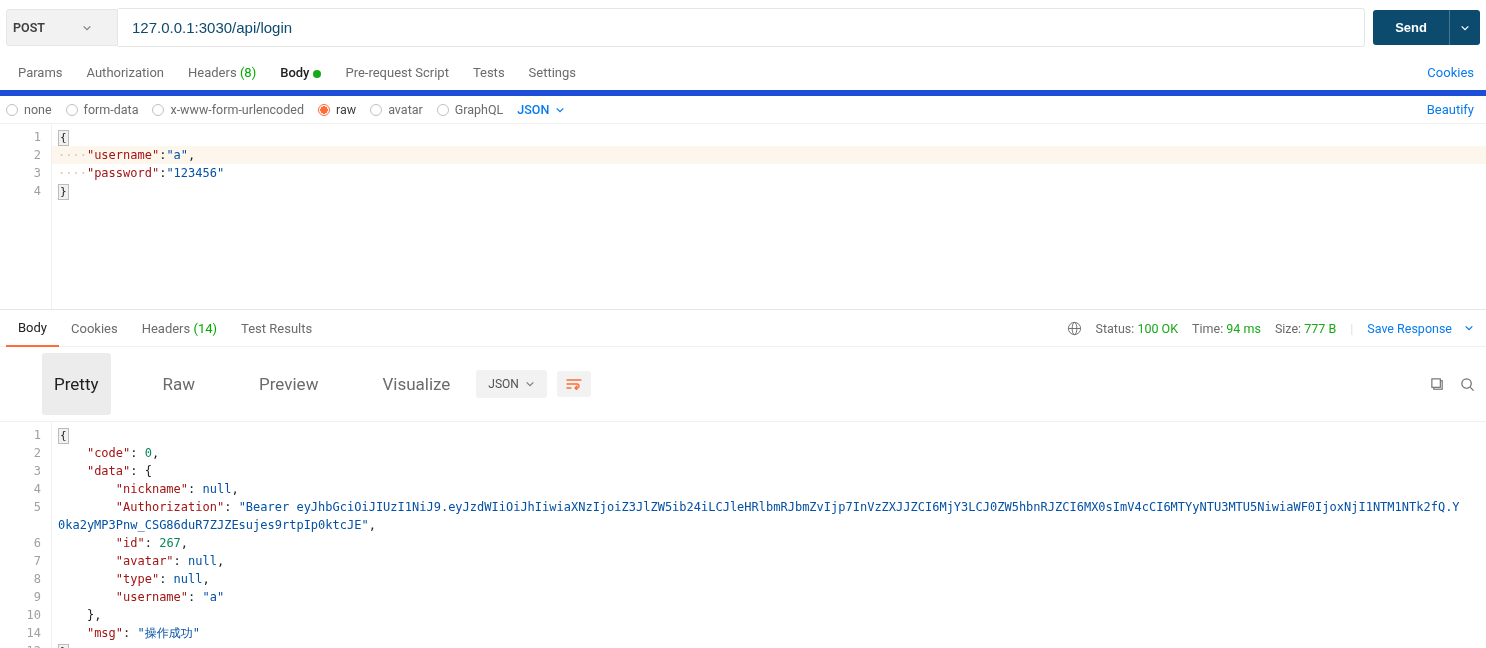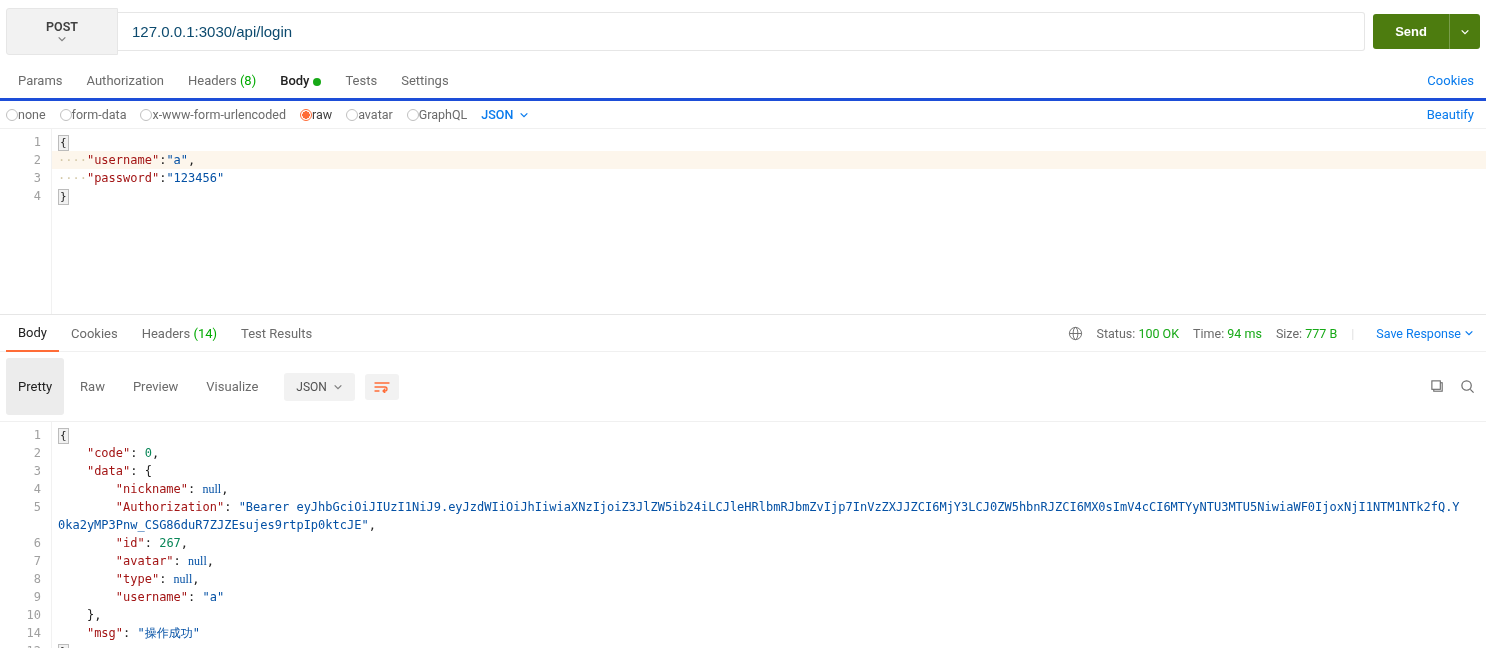--- a/index.html
+++ b/index.html
@@ -1,63 +1,63 @@
 <!DOCTYPE html>
 <html><head>
 <meta charset="utf-8">
 <style>
 * { margin: 0; padding: 0; box-sizing: border-box; }
 body { font-family: -apple-system, BlinkMacSystemFont, "Segoe UI", Roboto, sans-serif; font-size: 13px; color: #212121; background: #fff; width: 1486px; }
 .request-bar { display: flex; align-items: center; padding: 8px 6px; gap: 0; }
-.method-select { display: flex; align-items: center; background: #f2f2f2; border: 1px solid #e6e6e6; border-radius: 3px 0 0 3px; padding: 10px 6px; width: 112px; cursor: pointer; flex-direction: column; }
+.method-select { display: flex; align-items: center; background: #f2f2f2; border: 1px solid #e6e6e6; border-radius: 3px 0 0 3px; padding: 10px 6px; width: 112px; cursor: pointer; }
 .method-select span { font-weight: 600; font-size: 12.5px; color: #404040; flex: 1; }
 .chevron-down { width: 10px; height: 10px; display: inline-flex; align-items: center; justify-content: center; }
 .chevron-down svg { width: 10px; height: 10px; }
 .url-input { flex: 1; border: 1px solid #e6e6e6; border-left: none; padding: 10px 14px; font-size: 15px; color: #0c4a6e; outline: none; border-radius: 0 3px 3px 0; }
-.send-btn { display: flex; background: #4d7c0f; color: #fff; border: none; border-radius: 3px; margin-left: 8px; cursor: pointer; overflow: hidden; }
+.send-btn { display: flex; background: #0c4a6e; color: #fff; border: none; border-radius: 3px; margin-left: 8px; cursor: pointer; overflow: hidden; }
 .send-btn .lbl { padding: 10px 22px; font-weight: 600; font-size: 13px; }
 .send-btn .drop { padding: 10px 10px; border-left: 1px solid rgba(255,255,255,0.25); display: flex; align-items: center; }
 .send-btn .drop svg path { stroke: #fff; }
-.tabs { display: flex; align-items: center; padding: 0 6px; border-bottom: 3px solid #1d4ed8; }
+.tabs { display: flex; align-items: center; padding: 0 6px; border-bottom: 6px solid #1d4ed8; }
 .tabs .tab { padding: 10px 12px; color: #6b6b6b; font-size: 13px; cursor: pointer; }
 .tabs .tab.active { color: #212121; font-weight: 500; }
 .hdr-count { color: #0a0; }
 .body-dot { display: inline-block; width: 8px; height: 8px; background: #17a917; border-radius: 50%; margin-left: 4px; vertical-align: middle; }
 .tabs .spacer { flex: 1; }
 .link-blue { color: #097bed; cursor: pointer; padding: 10px 6px; font-size: 13px; }
 .radio-row { display: flex; align-items: center; padding: 6px 6px; gap: 14px; border-bottom: 1px solid #f0f0f0; }
-.radio-item { display: flex; align-items: center; gap: 0; color: #6b6b6b; font-size: 12.5px; cursor: pointer; }
+.radio-item { display: flex; align-items: center; gap: 6px; color: #6b6b6b; font-size: 12.5px; cursor: pointer; }
 .radio-circle { width: 12px; height: 12px; border: 1.5px solid #c0c0c0; border-radius: 50%; }
 .radio-item.selected .radio-circle { border-color: #ff6c37; background: radial-gradient(circle, #ff6c37 0 50%, #fff 55% 100%); }
 .radio-item.selected { color: #404040; }
 .format-sel { display: flex; align-items: center; gap: 6px; color: #097bed; font-weight: 500; cursor: pointer; font-size: 12.5px; }
 .format-sel svg path { stroke: #097bed; }
 .editor { display: flex; font-family: Menlo, Consolas, monospace; font-size: 12px; height: 186px; border-bottom: 1px solid #e6e6e6; }
 .gutter { width: 52px; text-align: right; color: #a0a0a0; padding: 4px 10px 4px 0; user-select: none; background: #fff; border-right: 1px solid #f1f1f1; }
 .gutter div { height: 18px; line-height: 18px; }
 .code { flex: 1; padding: 4px 0; overflow: auto; }
 .code-line { height: 18px; line-height: 18px; padding-left: 6px; white-space: pre; }
 .code-line.hl { background: #fdf6ec; }
 .dots { color: #d4c9a8; }
 .tok-key { color: #a31515; }
 .tok-str { color: #0451a5; }
 .tok-punct { color: #212121; }
 .tok-num { color: #098658; }
-.tok-null { color: #0451a5; font-family: Liberation Serif, serif; }
+.tok-null { color: #0451a5; }
 .brace-box { display: inline-block; border: 1px solid #bcbcbc; background: #f1f1f1; padding: 0 1px; line-height: 14px; font-size: 11px; }
 .resp-tabs { display: flex; align-items: center; padding: 0 6px; border-bottom: 1px solid #f0f0f0; }
 .resp-tabs .tab { padding: 10px 12px; color: #6b6b6b; font-size: 13px; cursor: pointer; }
 .resp-tabs .tab.active { color: #212121; border-bottom: 2px solid #ff6c37; margin-bottom: -1px; }
 .resp-tabs .spacer { flex: 1; }
 .status-area { display: flex; align-items: center; gap: 14px; padding-right: 6px; color: #6b6b6b; font-size: 12.5px; }
 .status-area .ok, .status-area .val { color: #17a917; }
 .globe-icon { width: 15px; height: 15px; display: inline-flex; }
-.save-resp { color: #097bed; display: flex; align-items: center; gap: 3px; cursor: pointer; font-size: 12.5px; margin-left: 8px; }
+.save-resp { color: #097bed; display: flex; align-items: center; gap: 12px; cursor: pointer; font-size: 12.5px; }
 .view-row { display: flex; align-items: center; padding: 6px 6px; gap: 4px; border-bottom: 1px solid #f0f0f0; }
-.view-btn { padding: 21px 12px; color: #6b6b6b; font-size: 13px; cursor: pointer; border-radius: 3px; }
+.view-btn { padding: 21px 12px; color: #6b6b6b; font-size: 17px; cursor: pointer; border-radius: 3px; margin-left: 36px; }
 .view-btn.active { background: #ececec; color: #212121; }
 .json-sel { display: flex; align-items: center; gap: 6px; background: #f2f2f2; padding: 7px 12px; border-radius: 3px; margin-left: 10px; color: #505050; cursor: pointer; font-size: 12px; }
 .wrap-btn { background: #f2f2f2; padding: 7px 9px; border-radius: 3px; margin-left: 6px; cursor: pointer; display: flex; align-items: center; }
 .view-row .spacer { flex: 1; }
 .icon-btn { width: 26px; height: 26px; display: flex; align-items: center; justify-content: center; cursor: pointer; color: #6b6b6b; }
 .resp-editor { display: flex; font-family: Menlo, Consolas, monospace; font-size: 12px; min-height: 228px; position: relative; }
 .resp-editor .gutter { width: 52px; }
 .resp-editor .code-line { white-space: pre-wrap; word-break: break-all; padding-right: 20px; }
 .watermark { position: absolute; right: 18px; bottom: -4px; font-size: 38px; font-weight: 700; color: rgba(0,0,0,0.65); font-family: "Segoe UI", sans-serif; pointer-events: none; letter-spacing: 1px; }
 </style>
@@ -82,20 +82,21 @@
         </svg>
       </span>
   </button>
 </div>
 
 <div class="tabs">
   <div class="tab">Params</div>
   <div class="tab">Authorization</div>
   <div class="tab"><span>Headers</span> <span class="hdr-count">(8)</span></div>
   <div class="tab active"><span>Body</span><span class="body-dot"></span></div>
+  <div class="tab">Pre-request Script</div>
   <div class="tab">Tests</div>
   <div class="tab">Settings</div>
   <div class="spacer"></div>
   <div class="link-blue">Cookies</div>
 </div>
 
 <div class="radio-row">
   <div class="radio-item">
       <span class="radio-circle"></span>
       <span>none</span>

